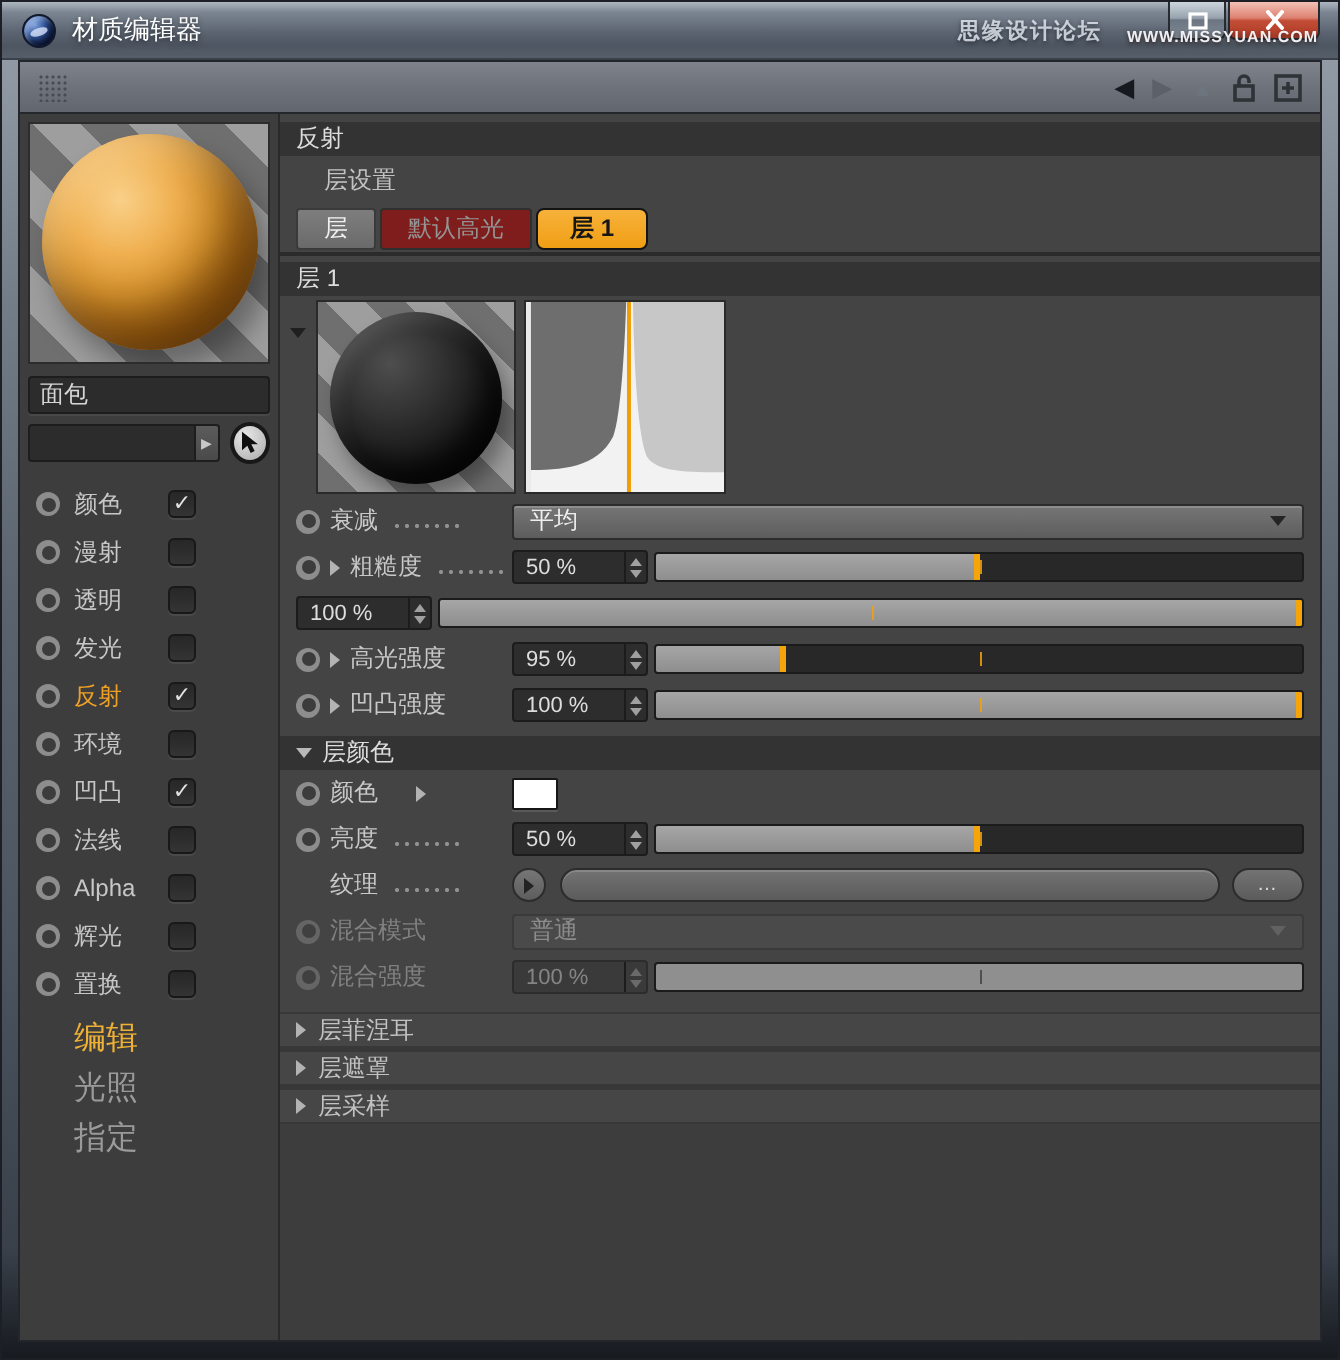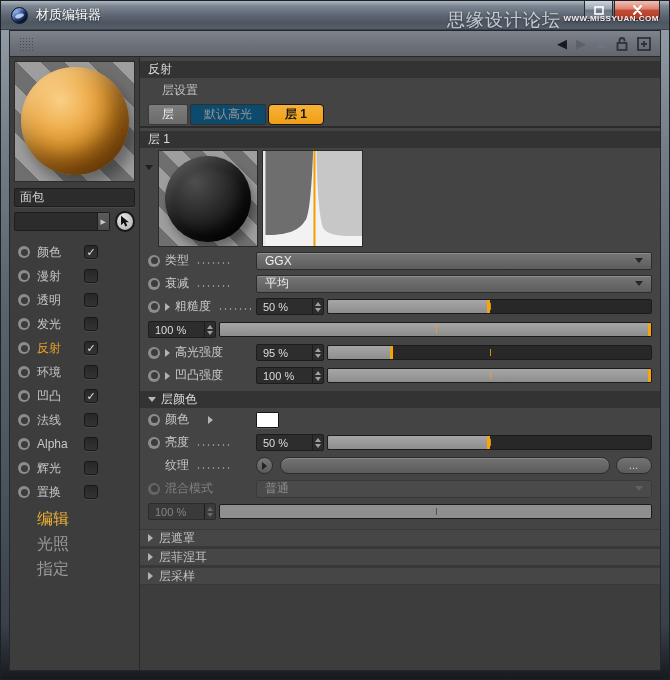--- a/index.html
+++ b/index.html
@@ -11,22 +11,22 @@
   
   .titlebar { position:relative; height:29px; display:flex; align-items:center; padding:0 10px;
     background:linear-gradient(180deg,#aeb7c0 0%,#7c8692 18%,#5a636f 55%,#4d5661 78%,#555e69 100%); 
     border-bottom:1px solid #3a414a; }
   .app-icon { width:17px; height:17px; border-radius:50%; flex:none; margin-right:8px;
     background:radial-gradient(circle at 35% 30%, #7d9fd8 0%, #2b4f96 40%, #14254e 80%, #0a1330 100%);
     border:1px solid #10182c; box-shadow:inset -2px -2px 3px rgba(0,0,10,.6), inset 2px 2px 2px rgba(200,220,255,.5); position:relative;}
   .app-icon::after{content:""; position:absolute; left:3px; top:6px; width:9px; height:4px; border-radius:50%;
     background:rgba(225,235,255,.75); transform:rotate(-18deg);}
   .title-text { font-size:13px; color:#fdfdfd; text-shadow:0 1px 3px rgba(10,15,25,.9), 0 0 6px rgba(255,255,255,.25); }
-  .wm-forum { position:absolute; right:108px; top:7px; font-size:18px; letter-spacing:1px;
-    color:rgba(228,233,240,.82); text-shadow:0 1px 2px rgba(30,35,45,.8); z-index:6; }
+  .wm-forum { position:absolute; right:118px; top:7px; font-size:11px; letter-spacing:1px;
+    color:rgba(228,233,240,.82); text-shadow:0 1px 2px rgba(30,35,45,.8); z-index:6;font-weight:bold; }
   .wm-url { position:absolute; right:10px; top:13px; font-size:8px; font-weight:bold; letter-spacing:.5px;
     color:rgba(248,248,252,.95); text-shadow:0 1px 2px rgba(40,30,30,.9); z-index:6; }
   .win-btn { position:absolute; top:0; height:19px; border:1px solid #262b32; border-top:none;
     border-radius:0 0 4px 4px; display:flex; align-items:center; justify-content:center; cursor:default; }
   .btn-max { right:56px; width:29px;
     background:linear-gradient(180deg,#cdd6de 0%,#97a2ad 45%,#6c7682 50%,#7e8994 100%); }
   .btn-close { right:9px; width:46px;
     background:linear-gradient(180deg,#f3c0b4 0%,#dd8272 44%,#c24d37 52%,#b03b25 100%); }
 
   
@@ -85,21 +85,21 @@
   .sec-header .tri { margin-right:5px; }
   .tri-down { width:0; height:0; border-left:4px solid transparent; border-right:4px solid transparent;
     border-top:5px solid #b9b9b9; display:inline-block; }
   .tri-right { width:0; height:0; border-top:4px solid transparent; border-bottom:4px solid transparent;
     border-left:5px solid #b3b3b3; display:inline-block; }
   .sub-label { height:24px; display:flex; align-items:center; padding-left:22px; color:#c3c3c3; font-size:12px; flex:none;}
   .tab-row { height:26px; display:flex; align-items:center; padding-left:8px; gap:2px;
     border-bottom:2px solid #2b2b2b; flex:none; }
   .tab { height:21px; display:flex; align-items:center; justify-content:center; font-size:12px; padding:0 13px; }
   .tab-plain { background:linear-gradient(#7e7e7e,#6a6a6a); color:#f0f0f0; border:1px solid #3a3a3a; border-radius:2px;}
-  .tab-dim { background:#0c4a6e; color:#949494; border:1px solid #2f2f2f; border-radius:2px; }
+  .tab-dim { background:#7f1d1d; color:#949494; border:1px solid #2f2f2f; border-radius:2px; }
   .tab-active { background:linear-gradient(#f7b13a,#ef9f14); color:#161616; border:1px solid #141414;
     border-radius:4px; font-weight:bold; padding:0 16px; }
 
   .preview-row { height:101px; display:flex; padding:2px 0 0 5px; flex:none; }
   .layer-expander { width:12px; padding-top:6px; }
   .layer-expander .tri-down { border-top-color:#1f1f1f; }
   .layer-sphere-box { width:100px; height:97px; border:1px solid #2a2a2a; position:relative; overflow:hidden; margin-left:1px;
     background:repeating-linear-gradient(45deg,#6f6f6f 0 14px,#9e9e9e 14px 28px); }
   .layer-sphere { position:absolute; left:6px; top:5px; width:86px; height:86px; border-radius:50%;
     background:radial-gradient(circle at 35% 30%, #4e4e4e 0%, #2c2c2c 38%, #141414 68%, #060606 100%);
@@ -311,31 +311,20 @@
             <svg width="99" height="95" viewBox="0 0 100 96" preserveAspectRatio="none">
               <rect x="0" y="0" width="100" height="96" fill="#c7c7c7"></rect>
               <rect x="0" y="0" width="51" height="96" fill="#6e6e6e"></rect>
               <path d="M0,96 L0,85 C18,85 36,84 44,68 C48,58 50,20 50.6,0 L54,0 C54.6,28 56,66 61,78 C66,86 82,86 100,86 L100,96 Z" fill="#f2f2f2"></path>
               <rect x="0" y="0" width="2.5" height="96" fill="#e9e9e9"></rect>
               <rect x="51" y="0" width="2" height="96" fill="#f09e00"></rect>
             </svg>
           </div>
         </div>
 
-        <div class="prow">
-          <div class="labelcol">
-            <span class="radio"></span>
-            <span class="plabel">类型</span>
-            <span class="leader"></span>
-          </div>
-          <div class="dropdown">
-            <span>GGX</span>
-            <span class="ddarrow"></span>
-          </div>
-        </div>
 
         <div class="prow">
           <div class="labelcol">
             <span class="radio"></span>
             <span class="plabel">衰减</span>
             <span class="leader"></span>
           </div>
           <div class="dropdown">
             <span>平均</span>
             <span class="ddarrow"></span>
@@ -469,40 +458,44 @@
             <span class="radio"></span>
             <span class="plabel">混合模式</span>
           </div>
           <div class="dropdown disabled">
             <span>普通</span>
             <span class="ddarrow"></span>
           </div>
         </div>
 
         <div class="prow dim">
+          <div class="labelcol">
+            <span class="radio"></span>
+            <span class="plabel">混合强度</span>
+          </div>
           <div class="numfield disabled">
             <span>100 %</span>
             <span class="stepper">
                 <i class="st-up"></i>
                 <i class="st-dn"></i>
               </span>
           </div>
           <div class="slider disabled">
             <div class="sl-tick"></div>
           </div>
         </div>
 
         <div class="collapsed-wrap">
           <div class="cbar">
             <span class="tri-right"></span>
-            <span>层遮罩</span>
+            <span>层菲涅耳</span>
           </div>
           <div class="cbar">
             <span class="tri-right"></span>
-            <span>层菲涅耳</span>
+            <span>层遮罩</span>
           </div>
           <div class="cbar">
             <span class="tri-right"></span>
             <span>层采样</span>
           </div>
         </div>
 
         <div class="bottom-fill"></div>
       </div>
     </div>

